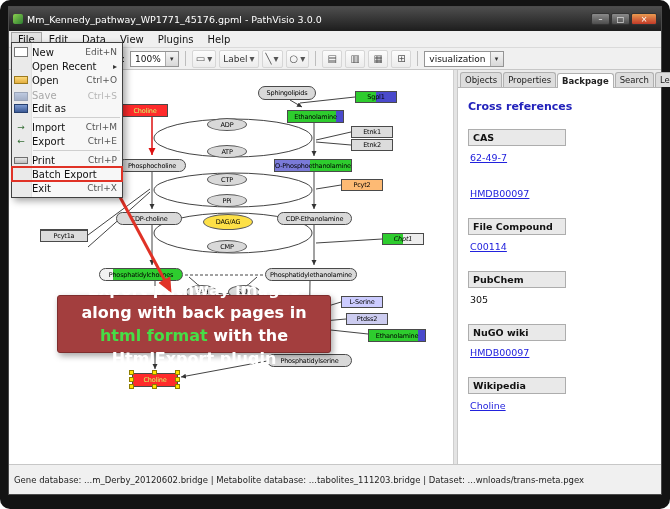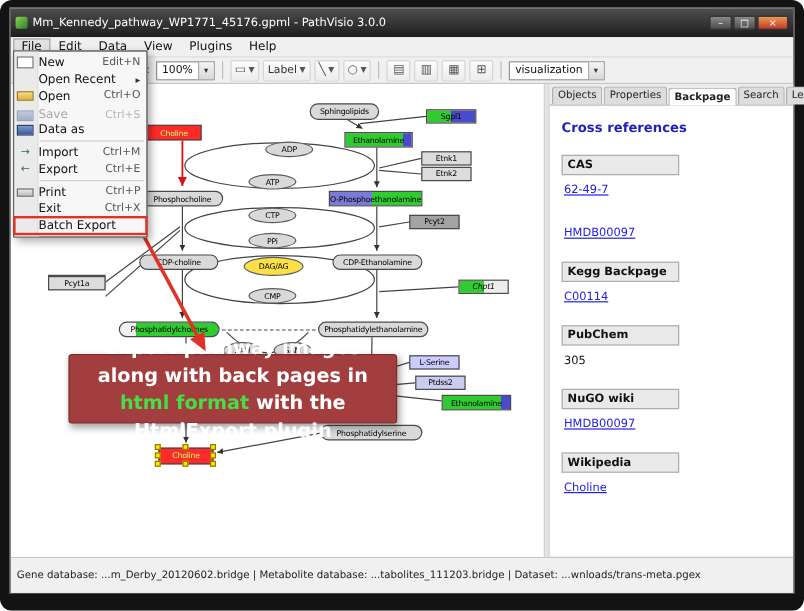--- a/index.html
+++ b/index.html
@@ -198,25 +198,25 @@
           <line x1="143" y1="47" x2="143" y2="85" stroke="#dd1111" stroke-width="1.5" marker-end="url(#ahred)"></line>
         </svg>
 
         <div>
             <div class="pnode round" style="left: 249px; top: 16px; width: 58px; height: 14px; background: rgb(217, 217, 217);">Sphingolipids</div>
             <div class="pnode rect" style="left: 346px; top: 21px; width: 42px; height: 12px; background: linear-gradient(to right, rgb(46, 204, 46) 0%, rgb(46, 204, 46) 50%, rgb(74, 74, 204) 50%, rgb(74, 74, 204) 100%);">Sgpl1</div>
             <div class="pnode rect" style="left: 113px; top: 34px; width: 46px; height: 13px; background: rgb(255, 43, 43); color: rgb(204, 255, 102);">Choline</div>
             <div class="pnode rect" style="left: 278px; top: 40px; width: 57px; height: 13px; background: linear-gradient(to right, rgb(46, 204, 46) 0%, rgb(46, 204, 46) 87%, rgb(74, 74, 204) 87%, rgb(74, 74, 204) 100%);">Ethanolamine</div>
             <div class="pnode rect" style="left: 342px; top: 56px; width: 42px; height: 12px; background: rgb(220, 220, 220);">Etnk1</div>
             <div class="pnode rect" style="left: 342px; top: 69px; width: 42px; height: 12px; background: rgb(220, 220, 220);">Etnk2</div>
-            <div class="pnode ellipse" style="left: 212px; top: 48px; width: 40px; height: 13px; background: rgb(217, 217, 217);">ADP</div>
+            <div class="pnode ellipse" style="left: 198px; top: 48px; width: 40px; height: 13px; background: rgb(217, 217, 217);">ADP</div>
             <div class="pnode ellipse" style="left: 198px; top: 75px; width: 40px; height: 13px; background: rgb(217, 217, 217);">ATP</div>
             <div class="pnode round" style="left: 109px; top: 89px; width: 68px; height: 13px; background: rgb(217, 217, 217);">Phosphocholine</div>
             <div class="pnode rect" style="left: 265px; top: 89px; width: 78px; height: 13px; background: linear-gradient(to right, rgb(122, 122, 216) 0%, rgb(122, 122, 216) 46%, rgb(46, 204, 46) 46%, rgb(46, 204, 46) 100%);">O-Phosphoethanolamine</div>
-            <div class="pnode rect" style="left: 332px; top: 109px; width: 42px; height: 12px; background: #a3a3a3;">Pcyt2</div>
+            <div class="pnode rect" style="left: 332px; top: 109px; width: 42px; height: 12px; background: #fdba74;">Pcyt2</div>
             <div class="pnode ellipse" style="left: 198px; top: 103px; width: 40px; height: 13px; background: rgb(217, 217, 217);">CTP</div>
             <div class="pnode ellipse" style="left: 198px; top: 124px; width: 40px; height: 13px; background: rgb(217, 217, 217);">PPi</div>
             <div class="pnode round" style="left: 107px; top: 142px; width: 66px; height: 13px; background: rgb(217, 217, 217);">CDP-choline</div>
             <div class="pnode ellipse" style="left: 194px; top: 144px; width: 50px; height: 16px; background: #fde047;">DAG/AG</div>
             <div class="pnode round" style="left: 268px; top: 142px; width: 75px; height: 13px; background: rgb(217, 217, 217);">CDP-Ethanolamine</div>
             <div class="pnode rect" style="left: 373px; top: 163px; width: 42px; height: 12px; background: linear-gradient(to right, rgb(46, 204, 46) 0%, rgb(46, 204, 46) 50%, rgb(237, 237, 237) 50%, rgb(237, 237, 237) 100%); font-style: italic;">Chpt1</div>
             <div class="pnode ellipse" style="left: 198px; top: 170px; width: 40px; height: 13px; background: rgb(217, 217, 217);">CMP</div>
             <div class="pnode rect" style="left: 31px; top: 159px; width: 48px; height: 12px; background: rgb(220, 220, 220);">Pcyt1b</div>
             <div class="pnode rect" style="left: 31px; top: 160px; width: 48px; height: 12px; background: rgb(220, 220, 220);">Pcyt1a</div>
             <div class="pnode round" style="left: 90px; top: 198px; width: 84px; height: 13px; background: linear-gradient(to right, rgb(242, 242, 242) 0%, rgb(242, 242, 242) 16%, rgb(46, 204, 46) 16%, rgb(46, 204, 46) 100%);">Phosphatidylcholines</div>
@@ -260,21 +260,21 @@
             <span class="tab">Properties</span>
             <span class="tab active">Backpage</span>
             <span class="tab">Search</span>
             <span class="tab">Legend</span>
           </div>
         <div class="panel-body">
           <div class="xref-header">Cross references</div>
           <div>
               <div class="xref-section"><div class="xref-box">CAS</div><a class="xref-link" href="#">62-49-7</a></div>
               <div class="xref-section"><a class="xref-link" href="#">HMDB00097</a></div>
-              <div class="xref-section"><div class="xref-box">Kegg Backpage</div><a class="xref-link" href="#">C00114</a></div>
+              <div class="xref-section"><div class="xref-box">File Compound</div><a class="xref-link" href="#">C00114</a></div>
               <div class="xref-section"><div class="xref-box">PubChem</div><span class="xref-value">305</span></div>
               <div class="xref-section"><div class="xref-box">NuGO wiki</div><a class="xref-link" href="#">HMDB00097</a></div>
               <div class="xref-section"><div class="xref-box">Wikipedia</div><a class="xref-link" href="#">Choline</a></div>
             </div>
 
         </div>
       </div>
     </div>
 
     <div class="statusbar">
@@ -298,45 +298,45 @@
           <span class="mi-label">Open</span>
           <span class="mi-short">Ctrl+O</span>
         </div>
         <div class="menu-item disabled">
           <span class="mi-ic ic-save"></span>
           <span class="mi-label">Save</span>
           <span class="mi-short">Ctrl+S</span>
         </div>
         <div class="menu-item">
           <span class="mi-ic ic-save-as"></span>
-          <span class="mi-label">Data as</span>
+          <span class="mi-label">Edit as</span>
           <span class="mi-short"></span>
         </div>
         <div class="menu-sep"></div>
         <div class="menu-item">
           <span class="mi-ic ic-import">→</span>
           <span class="mi-label">Import</span>
           <span class="mi-short">Ctrl+M</span>
         </div>
         <div class="menu-item">
           <span class="mi-ic ic-export">←</span>
           <span class="mi-label">Export</span>
           <span class="mi-short">Ctrl+E</span>
         </div>
         <div class="menu-sep"></div>
         <div class="menu-item">
           <span class="mi-ic ic-print"></span>
           <span class="mi-label">Print</span>
           <span class="mi-short">Ctrl+P</span>
-        </div>
-        <div class="menu-item">
-          <span class="mi-ic"></span>
-          <span class="mi-label">Exit</span>
-          <span class="mi-short">Ctrl+X</span>
         </div>
         <div class="menu-item highlighted">
           <span class="mi-ic"></span>
           <span class="mi-label">Batch Export</span>
           <span class="mi-short"></span>
         </div>
+        <div class="menu-item">
+          <span class="mi-ic"></span>
+          <span class="mi-label">Exit</span>
+          <span class="mi-short">Ctrl+X</span>
+        </div>
       </div>
   </div>
 </div>
 
 </body></html>

